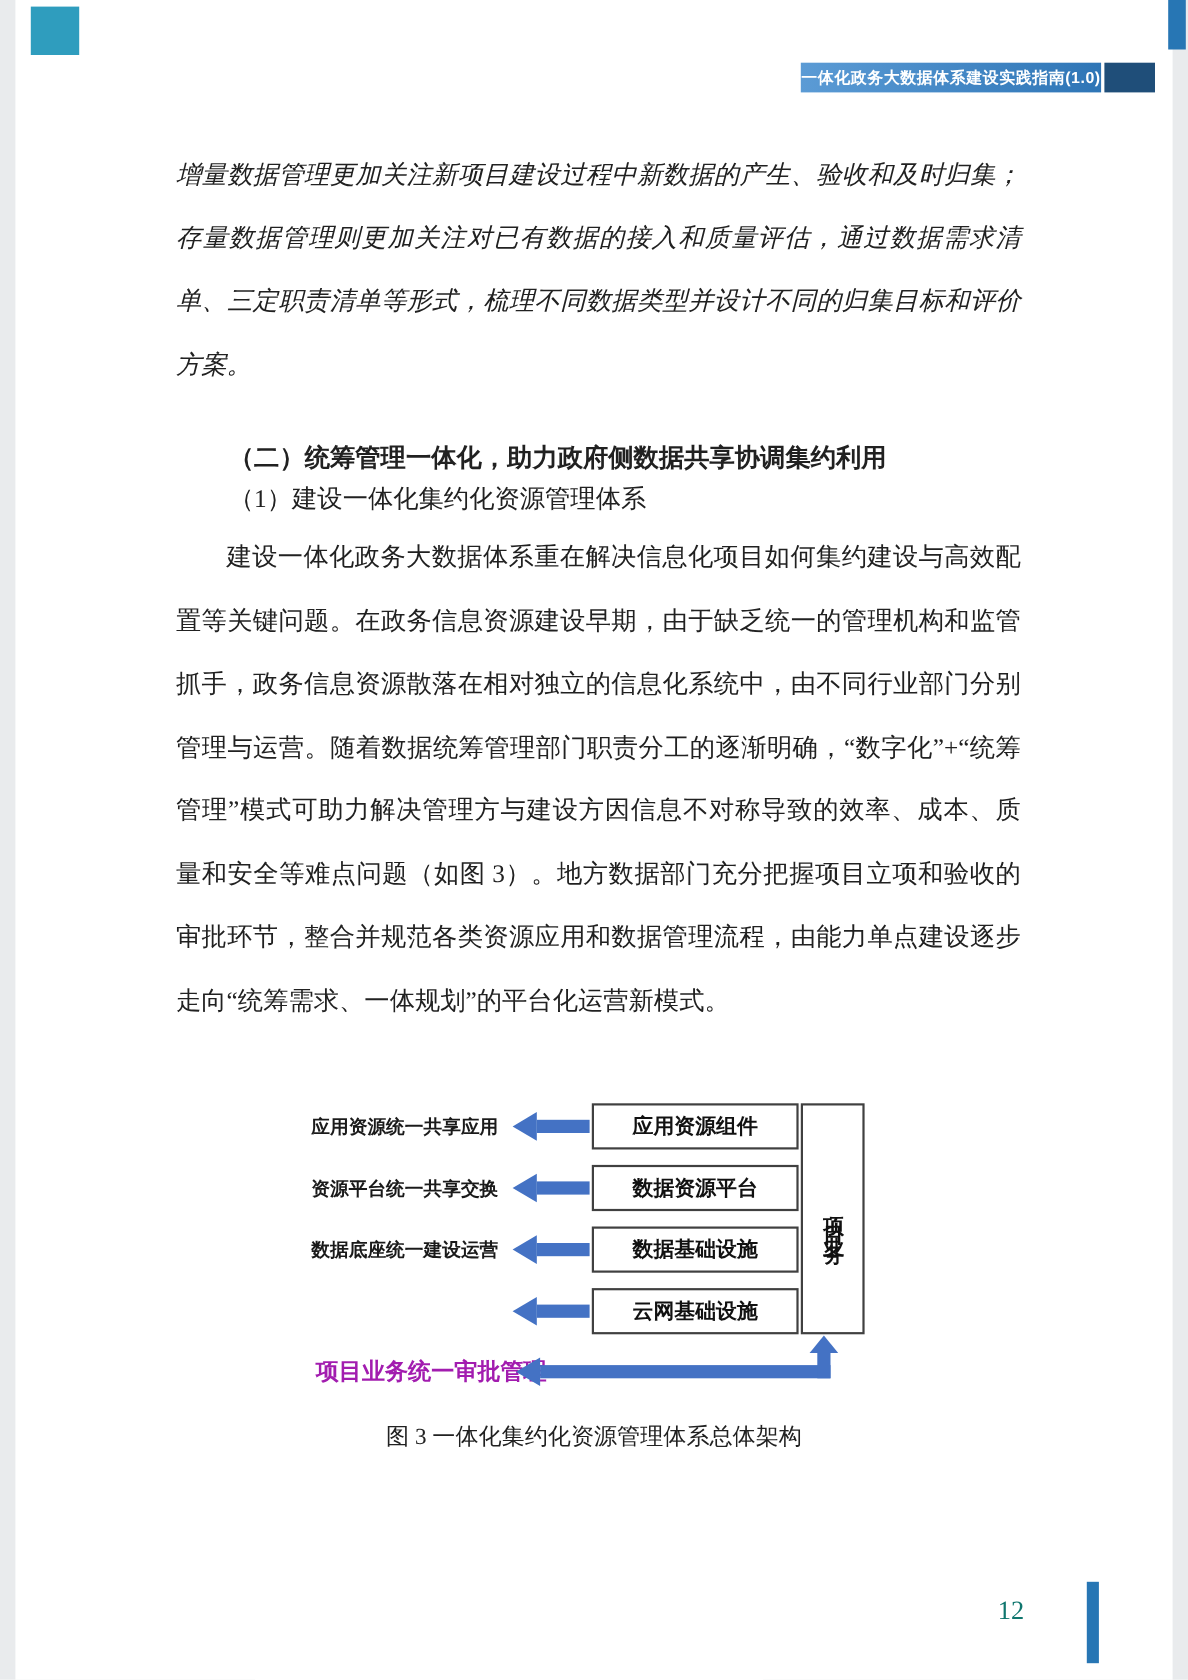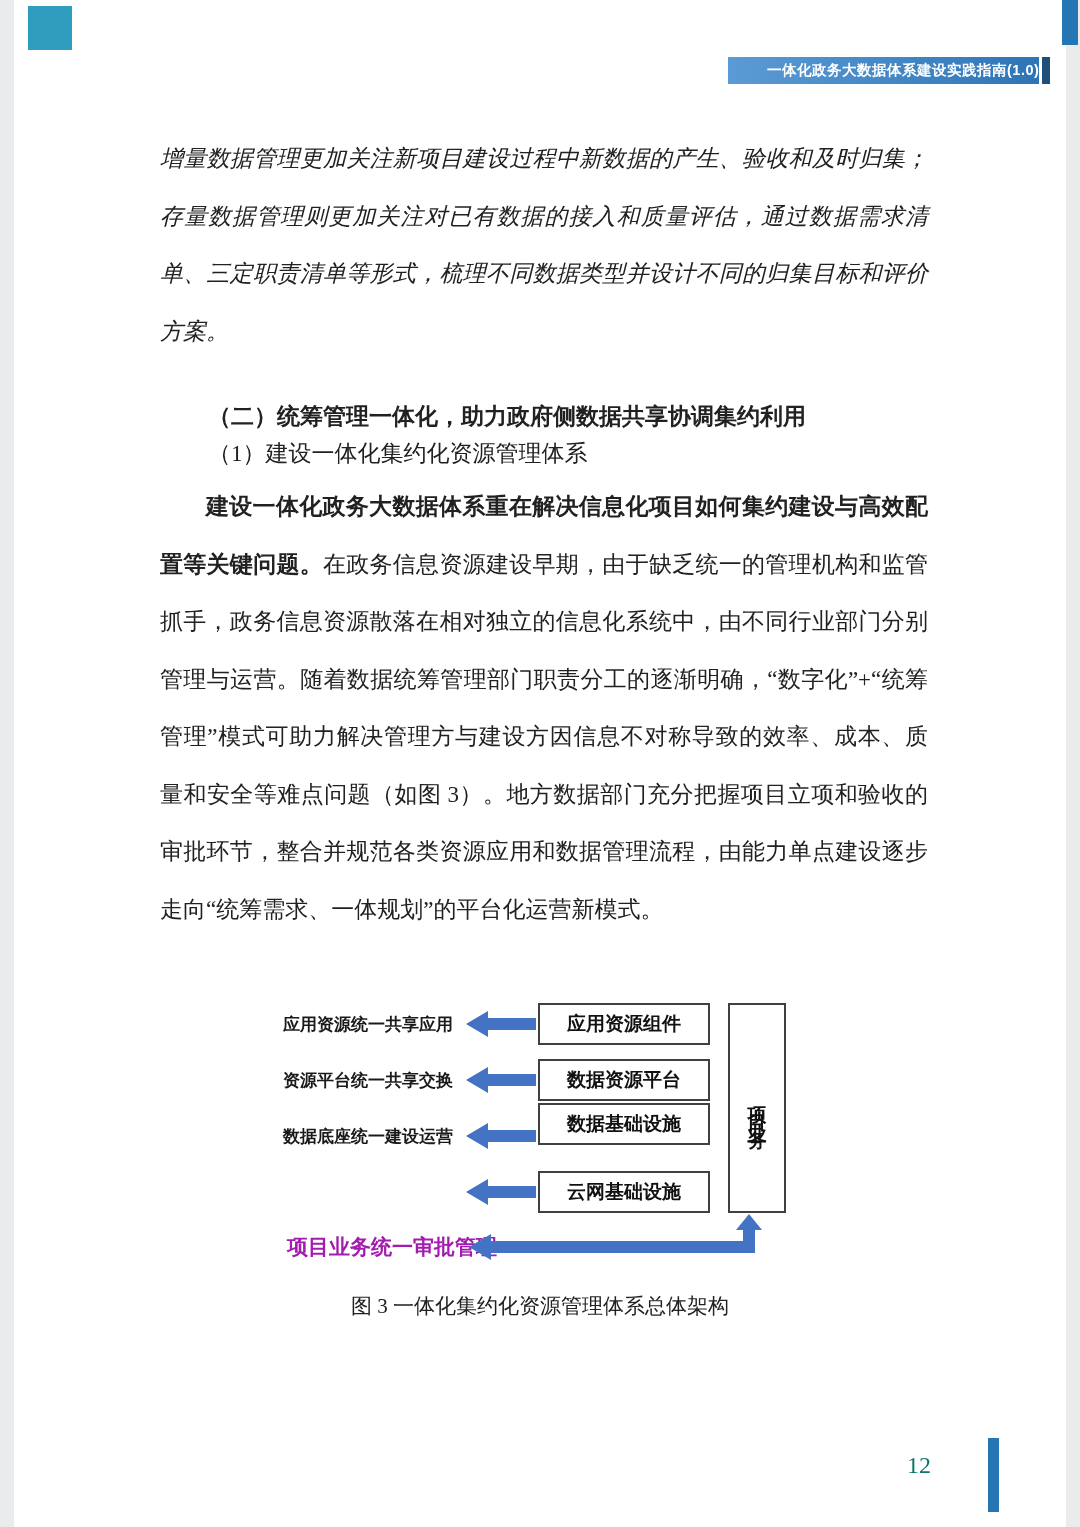--- a/index.html
+++ b/index.html
@@ -31,61 +31,60 @@
   }
   .header-main{
     flex:1;
     background:linear-gradient(90deg,#5b9bd5,#2e75b6);
     color:#ffffff;
     font-family:"Liberation Sans","DejaVu Sans",sans-serif;
     font-size:14.5px;font-weight:700;
     display:flex;align-items:center;justify-content:center;
     white-space:nowrap;
     letter-spacing:0.5px;
-    padding-left:39px;
   }
   .header-end{
     width:46px;margin-left:3px;
     background:#1f4e79;
   }
   
   .para{
     position:absolute;left:160px;width:768px;
     font-size:23px;line-height:57.5px;color:#212121;
     text-align:justify;
     margin:0;
   }
   .p1{top:130px;font-style:italic;}
   .h2{top:388px;font-weight:700;text-indent:48px;}
   .h3{top:425px;text-indent:48px;}
   .p2{top:478px;text-indent:46px;}
-  .p2 strong{font-weight:700;}
+  .p2 strong{font-weight:400;}
   
   .diagram{
     position:absolute;left:283px;top:998px;width:540px;height:280px;
-    font-family:Liberation Serif, serif;
+    font-family:Liberation Mono, monospace;
   }
   .diag-label{
     position:absolute;left:0;width:182px;height:42px;
     display:flex;align-items:center;
     font-size:17px;font-weight:600;color:#1a1a1a;
     white-space:nowrap;
   }
   .diag-arrow{
     position:absolute;left:183px;display:flex;align-items:center;height:26px;
   }
   .tri-left{
     width:0;height:0;
     border-top:13px solid transparent;
     border-bottom:13px solid transparent;
     border-right:22px solid #4472c4;
   }
   .arrow-bar{width:48px;height:12px;background:#4472c4;}
   .diag-box{
-    position:absolute;left:255px;width:172px;height:42px;
+    position:absolute;left:255px;width:188px;height:42px;
     border:2px solid #404040;background:#ffffff;
     display:flex;align-items:center;justify-content:center;
     font-size:19px;font-weight:700;color:#111111;
     box-sizing:border-box;
   }
   .side-box{
     position:absolute;left:445px;top:5px;width:58px;height:210px;
     border:2px solid #404040;background:#ffffff;
     display:flex;align-items:center;justify-content:center;
     font-size:19px;font-weight:700;color:#111111;
@@ -170,21 +169,21 @@
       <span class="tri-left"></span>
       <span class="arrow-bar"></span>
     </div>
     <div class="diag-box" style="top:61px;">数据资源平台</div>
 
     <div class="diag-label" style="top:117px;">数据底座统一建设运营</div>
     <div class="diag-arrow" style="top:125px;">
       <span class="tri-left"></span>
       <span class="arrow-bar"></span>
     </div>
-    <div class="diag-box" style="top:105px;">数据基础设施</div>
+    <div class="diag-box" style="top:117px;">数据基础设施</div>
 
     <div class="diag-arrow" style="top:181px;">
       <span class="tri-left"></span>
       <span class="arrow-bar"></span>
     </div>
     <div class="diag-box" style="top:173px;">云网基础设施</div>
 
     <div class="side-box">项目业务</div>
 
     <div class="bottom-label">项目业务统一审批管理</div>

